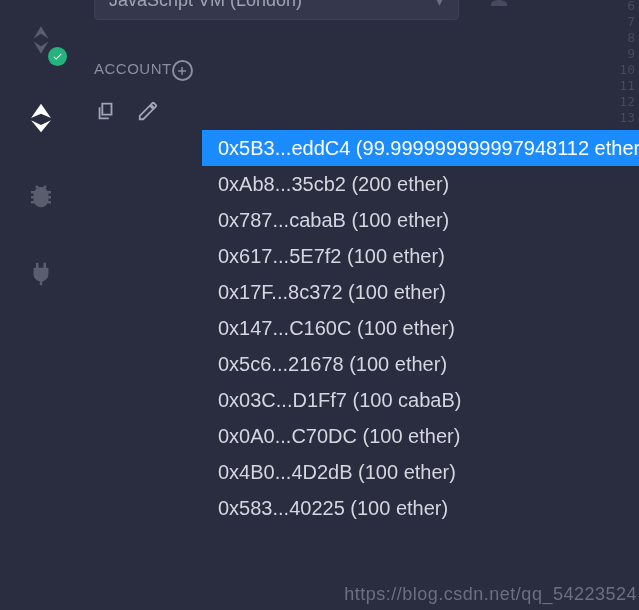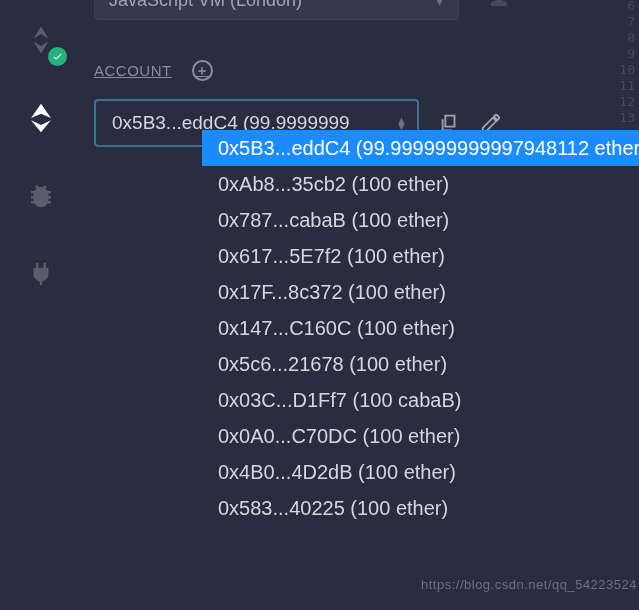--- a/index.html
+++ b/index.html
@@ -9,32 +9,32 @@
       display: flex; position: relative;
     }
     .sidebar { width: 82px; background: #2a2c3f; padding-top: 18px; display: flex; flex-direction: column; align-items: center; gap: 34px; }
     .sidebar-item { width: 44px; height: 44px; display: flex; align-items: center; justify-content: center; cursor: pointer; }
     .sidebar-item.active svg { filter: brightness(2); }
     .badge-check { position: absolute; right: -4px; bottom: -4px; width: 19px; height: 19px; background: #24b37d; border-radius: 50%; display: flex; align-items: center; justify-content: center; }
     .main { flex: 1; padding: 0 12px; position: relative; }
     .env-select { height: 40px; background: #35384c; border: 1px solid #3d4056; border-radius: 4px; color: #a2a4b4; display: flex; align-items: center; justify-content: space-between; padding: 0 14px; font-size: 18px; margin-top: -20px; width: 365px; }
     .env-chev { color: #6c6f80; }
     .env-user { position: absolute; left: 405px; top: -14px; width: 24px; height: 24px; color: #474a5e; }
-    .label-row { display: flex; align-items: center; gap: 20px; margin-top: 40px; color: #8b8d9e; font-size: 15px; letter-spacing: 0.5px; text-decoration: underline; }
+    .label-row { display: flex; align-items: flex-start; gap: 0; margin-top: 40px; color: #8b8d9e; font-size: 15px; letter-spacing: 0.5px; }
     .plus-circle { width: 21px; height: 21px; border: 2px solid #8b8d9e; border-radius: 50%; display: flex; align-items: center; justify-content: center; color: #8b8d9e; font-size: 14px; font-weight: bold; cursor: pointer; }
     .acct-row { display: flex; align-items: center; gap: 18px; margin-top: 18px; }
     .acct-select { width: 325px; height: 48px; background: #2a2c3f; border: 2px solid #3a7296; border-radius: 4px; color: #d4d6e0; display: flex; align-items: center; justify-content: space-between; padding: 0 10px 0 16px; font-size: 19px; cursor: pointer; }
     .acct-chev { color: #6c6f80; display: flex; flex-direction: column; line-height: 6px; font-size: 11px; }
     .action-icons { display: flex; gap: 18px; color: #a2a4b4; }
     .action-icons > div { cursor: pointer; width: 24px; height: 24px; display: flex; align-items: center; justify-content: center; }
     .dropdown { position: absolute; top: 130px; left: 120px; right: 0; background: #2a2c3f; }
     .dropdown-item { padding: 3px 16px; font-size: 20px; color: #d4d6e0; cursor: pointer; white-space: nowrap; line-height: 30px; }
     .dropdown-item.selected { background: #1b8cff; color: #fff; padding-right: 6px; overflow: hidden; }
     .line-numbers { position: absolute; right: 0; top: -2px; color: #474a5e; font-size: 13px; font-family: monospace; text-align: right; padding-right: 4px; line-height: 16px; }
-    .watermark { position: absolute; right: 2px; bottom: 18px; color: #6c6f80; font-size: 13px; letter-spacing: 0.5px; }
+    .watermark { position: absolute; right: 2px; bottom: 5px; color: #6c6f80; font-size: 18px; letter-spacing: 0.5px; }
   </style>
 </head>
 <body>
 
 <div class="sidebar">
   <div class="sidebar-item" style="position:relative;">
     <svg width="30" height="30" viewBox="0 0 24 24">
       <path fill="#5a5d6e" d="M12 1 L6 11 L12 7 L18 11 Z M12 23 L18 13 L12 17 L6 13 Z"></path>
     </svg>
     <span class="badge-check">
@@ -71,44 +71,37 @@
         <path fill="#474a5e" d="M12 12a4 4 0 1 0-4-4 4 4 0 0 0 4 4zm0 2c-2.67 0-8 1.34-8 4v2h16v-2c0-2.66-5.33-4-8-4z"></path>
       </svg>
   </div>
 
   <div class="label-row">
     <span>ACCOUNT</span>
     <span class="plus-circle">＋</span>
   </div>
 
   <div class="acct-row">
-    <div class="acct-select">
-      <span>0x5B3...eddC4 (99.9999999</span>
-      <span class="acct-chev">
-          <span>▲</span>
-          <span>▼</span>
-        </span>
-    </div>
     <div class="action-icons">
       <div>
         <svg width="22" height="22" viewBox="0 0 24 24">
           <path fill="none" stroke="#a2a4b4" stroke-width="2" d="M8 4h10v12H8z M5 8v12h10"></path>
         </svg>
       </div>
       <div>
         <svg width="22" height="22" viewBox="0 0 24 24">
           <path fill="none" stroke="#a2a4b4" stroke-width="2" d="M3 17.25V21h3.75L17.81 9.94l-3.75-3.75L3 17.25z M20.71 7.04a1 1 0 0 0 0-1.41l-2.34-2.34a1 1 0 0 0-1.41 0l-1.83 1.83 3.75 3.75 1.83-1.83z"></path>
         </svg>
       </div>
     </div>
   </div>
 
   <div class="dropdown" id="dropdown">
       <div class="dropdown-item selected">0x5B3...eddC4 (99.999999999997948112 ether)</div>
-      <div class="dropdown-item">0xAb8...35cb2 (100 ether)</div>
+      <div class="dropdown-item">0xAb8...35cb2 (200 ether)</div>
       <div class="dropdown-item">0x787...cabaB (100 ether)</div>
       <div class="dropdown-item">0x617...5E7f2 (100 ether)</div>
       <div class="dropdown-item">0x17F...8c372 (100 ether)</div>
       <div class="dropdown-item">0x147...C160C (100 ether)</div>
       <div class="dropdown-item">0x5c6...21678 (100 ether)</div>
       <div class="dropdown-item">0x03C...D1Ff7 (100 cabaB)</div>
       <div class="dropdown-item">0x0A0...C70DC (100 ether)</div>
       <div class="dropdown-item">0x4B0...4D2dB (100 ether)</div>
       <div class="dropdown-item">0x583...40225 (100 ether)</div>
     </div>

